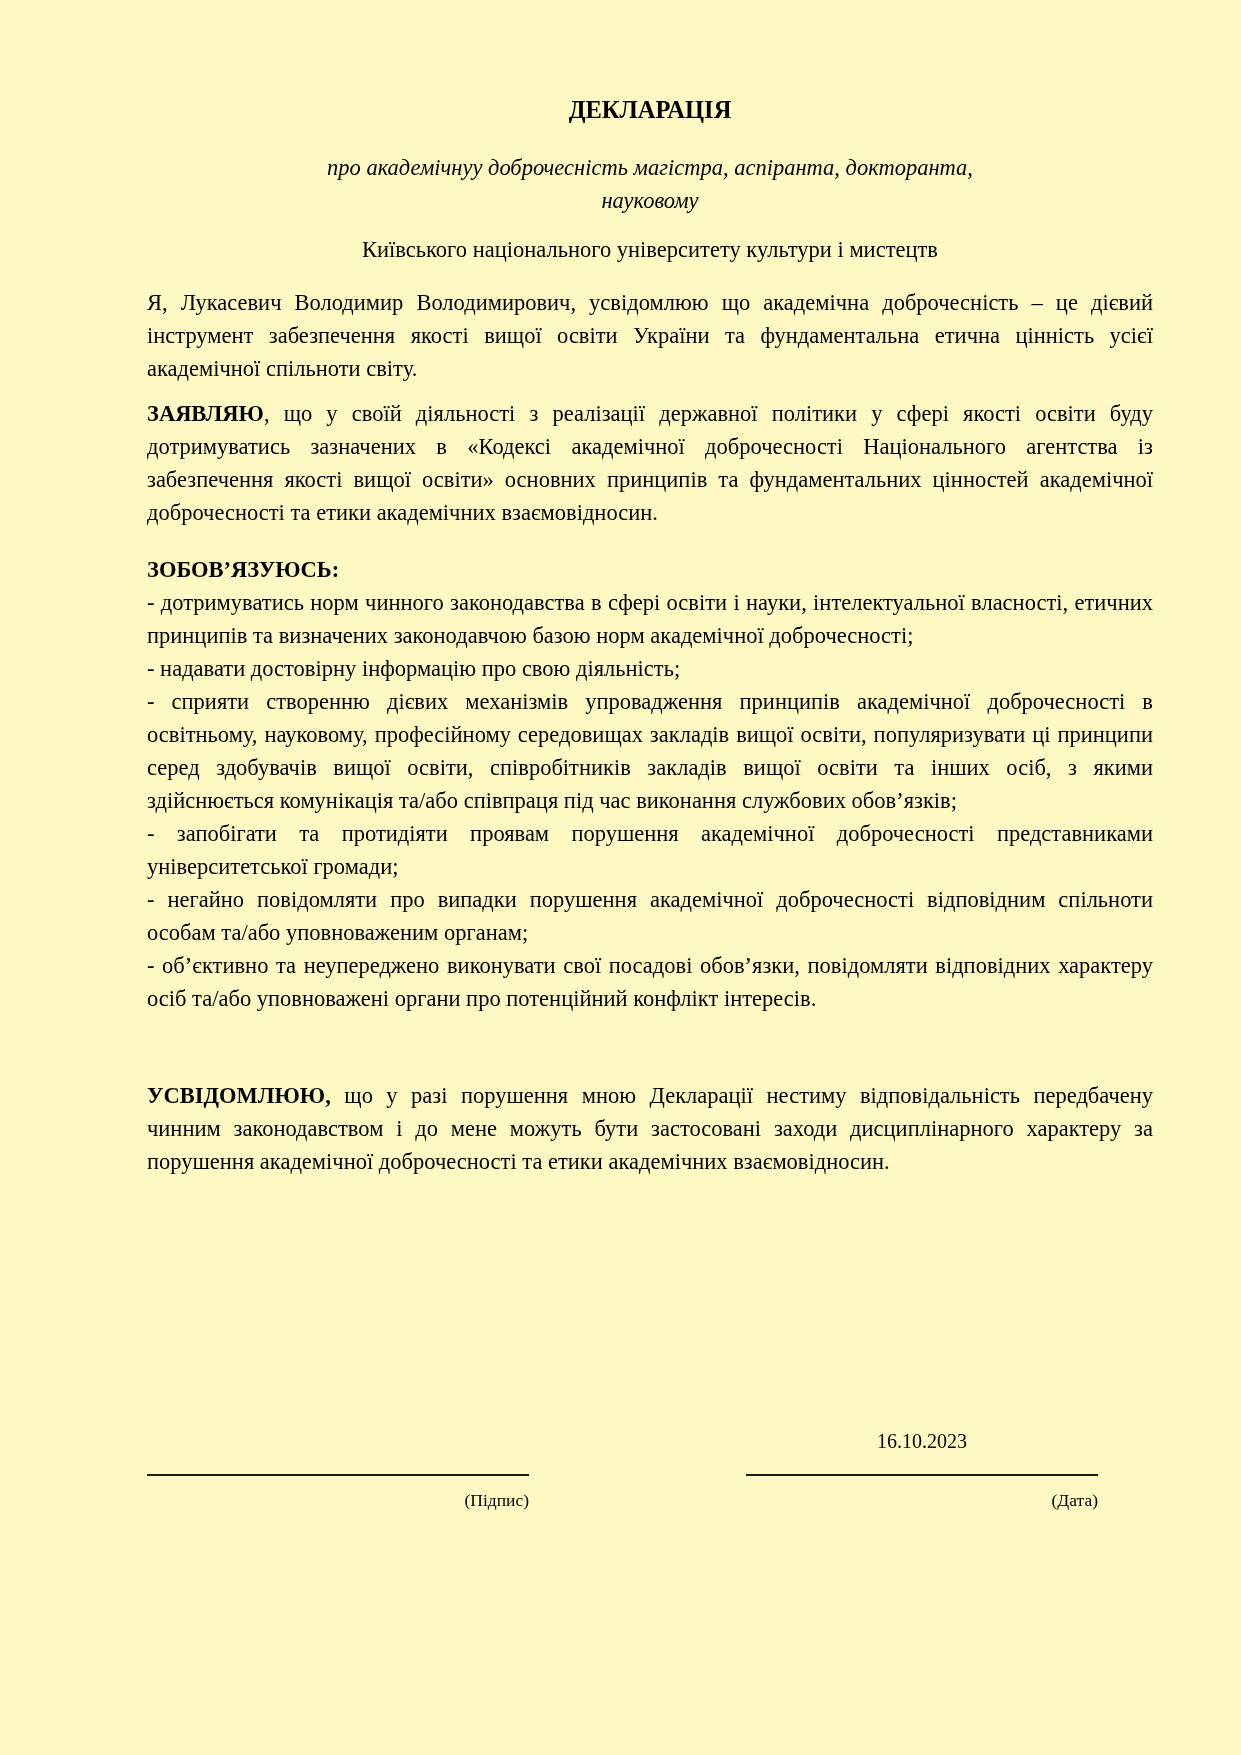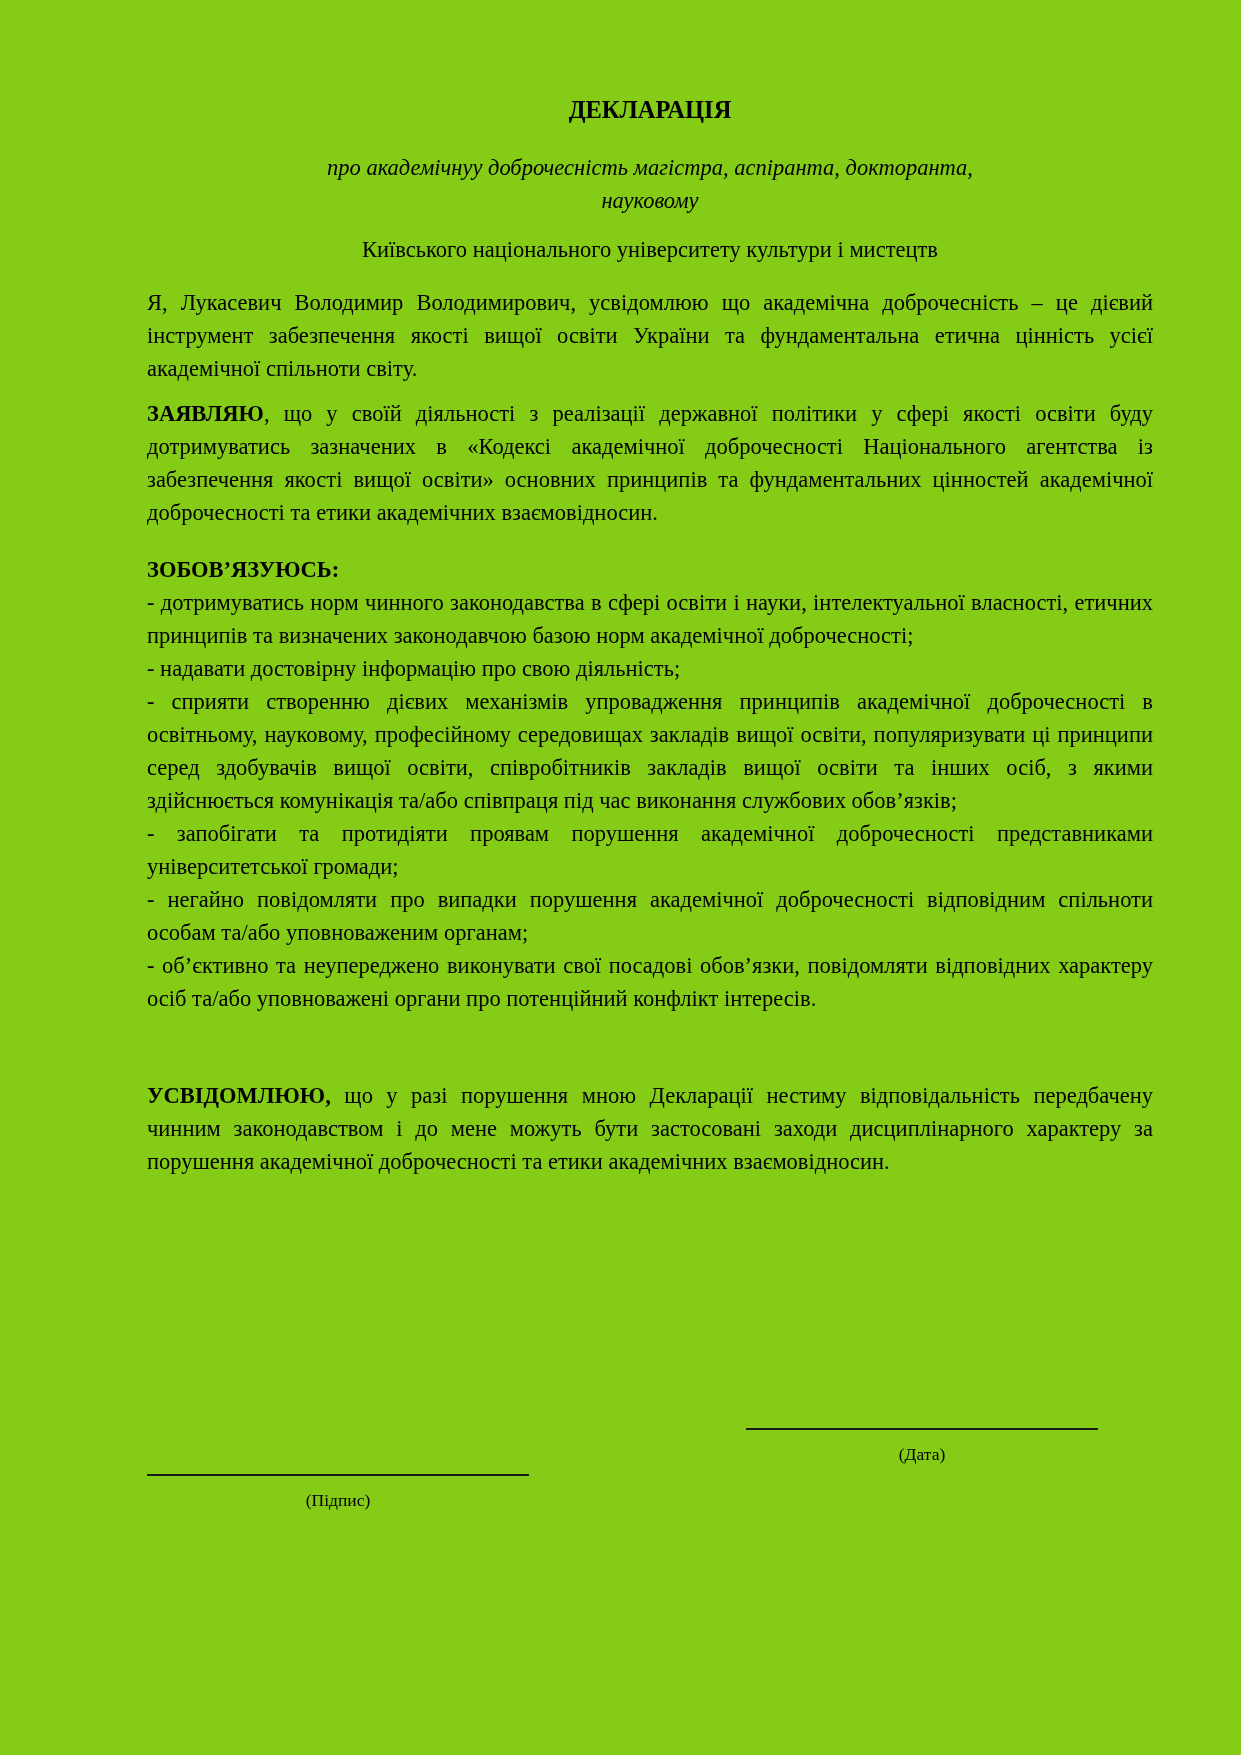--- a/index.html
+++ b/index.html
@@ -5,21 +5,21 @@
   html, body {
     margin: 0;
     padding: 0;
     background: #ffffff;
   }
   .page {
     position: relative;
     width: 1241px;
     height: 1755px;
     box-sizing: border-box;
-    background: #84cc16;
+    background: #fef9c3;
     color: #000000;
     font-family: "Liberation Serif", "DejaVu Serif", serif;
     font-size: 22.5px;
     line-height: 33px;
     padding: 95px 88px 0 147px;
     overflow: hidden;
   }
   .doc-title {
     margin: 0 0 26px 0;
     text-align: center;
@@ -72,21 +72,21 @@
     text-align: center;
     font-size: 20px;
     line-height: 26px;
   }
   .sig-line {
     border-top: 2px solid #1b1b1b;
     height: 0;
   }
   .sig-label {
     margin-top: 14px;
-    text-align: center;
+    text-align: right;
     font-size: 17.5px;
     line-height: 21px;
   }
 </style>
 </head>
 <body>
 
 <div class="page">
 
   <h1 class="doc-title">ДЕКЛАРАЦІЯ</h1>
@@ -115,18 +115,19 @@
 
   <p class="body-p acknowledgement"><span class="lead-bold">УСВІДОМЛЮЮ,</span><span> що у разі порушення мною Декларації нестиму відповідальність передбачену чинним законодавством і до мене можуть бути застосовані заходи дисциплінарного характеру за порушення академічної доброчесності та етики академічних взаємовідносин.</span></p>
 
   <div class="sig-row">
     <div class="sig-col-signature">
       <div class="sig-date"></div>
       <div class="sig-line"></div>
       <div class="sig-label">(Підпис)</div>
     </div>
     <div class="sig-col-date">
+      <div class="sig-date">16.10.2023</div>
       <div class="sig-line"></div>
       <div class="sig-label">(Дата)</div>
     </div>
   </div>
 
 </div>
 
 </body></html>

